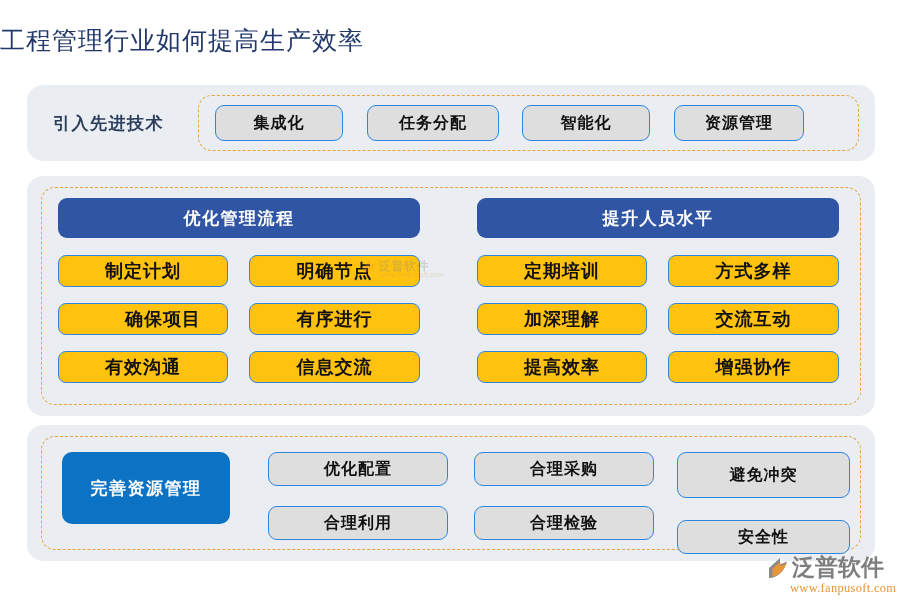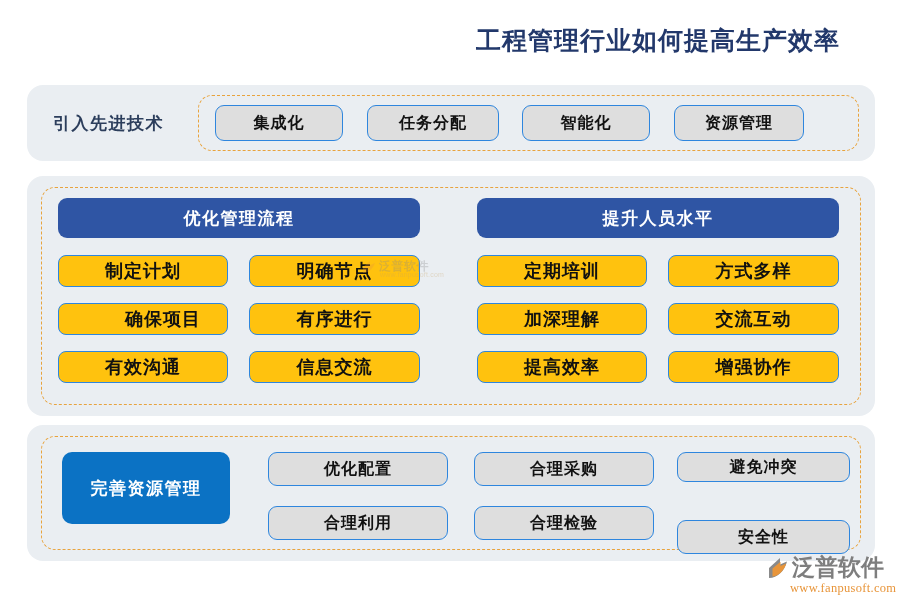--- a/index.html
+++ b/index.html
@@ -8,22 +8,22 @@
     width:900px; height:600px;
     background:#ffffff;
     font-family:"Liberation Sans","DejaVu Sans",sans-serif;
     overflow:hidden;
   }
   #stage { position:relative; width:900px; height:600px; }
 
   
   .page-title {
     position:absolute; left:0; top:24px; width:840px;
-    text-align:right;
-    font-size:25px; font-weight:bold; letter-spacing:1px;
+    text-align:left;
+    font-size:25px; font-weight:normal; letter-spacing:1px;
     color:#22386B;
     white-space:nowrap;
   }
 
   
   .panel {
     position:absolute;
     background:#EAEEF2;
     border-radius:16px;
   }
@@ -164,21 +164,21 @@
   <div class="btn-amber" style="left:477px;top:351px;width:170px;height:32px;">提高效率</div>
 
   <div class="panel" id="panel-res">
     <div class="dashed" id="dash-res"></div>
   </div>
 
   <div class="res-block" style="left:62px;top:452px;width:168px;height:72px;">完善资源管理</div>
 
   <div class="pill-gray" style="left:268px;top:452px;width:180px;height:34px;">优化配置</div>
   <div class="pill-gray" style="left:474px;top:452px;width:180px;height:34px;">合理采购</div>
-  <div class="pill-gray" style="left:677px;top:452px;width:173px;height:30px;">避免冲突</div>
+  <div class="pill-gray" style="left:677px;top:452px;width:173px;height:46px;">避免冲突</div>
   <div class="pill-gray" style="left:268px;top:506px;width:180px;height:34px;text-align:center;">合理利用</div>
   <div class="pill-gray" style="left:474px;top:506px;width:180px;height:34px;">合理检验</div>
   <div class="pill-gray" style="left:677px;top:520px;width:173px;height:34px;">安全性</div>
 
   <div class="wm-center">
     <svg class="swoosh" width="14" height="14" viewBox="0 0 14 14">
       <path d="M1 7 L8 1 L8 5 L13 3 C11 9 6 13 1 13 Z" fill="#E8953A"></path>
     </svg>
     <span class="wm-txt">泛普软件</span>
     <span class="wm-sub">www.fanpusoft.com</span>

